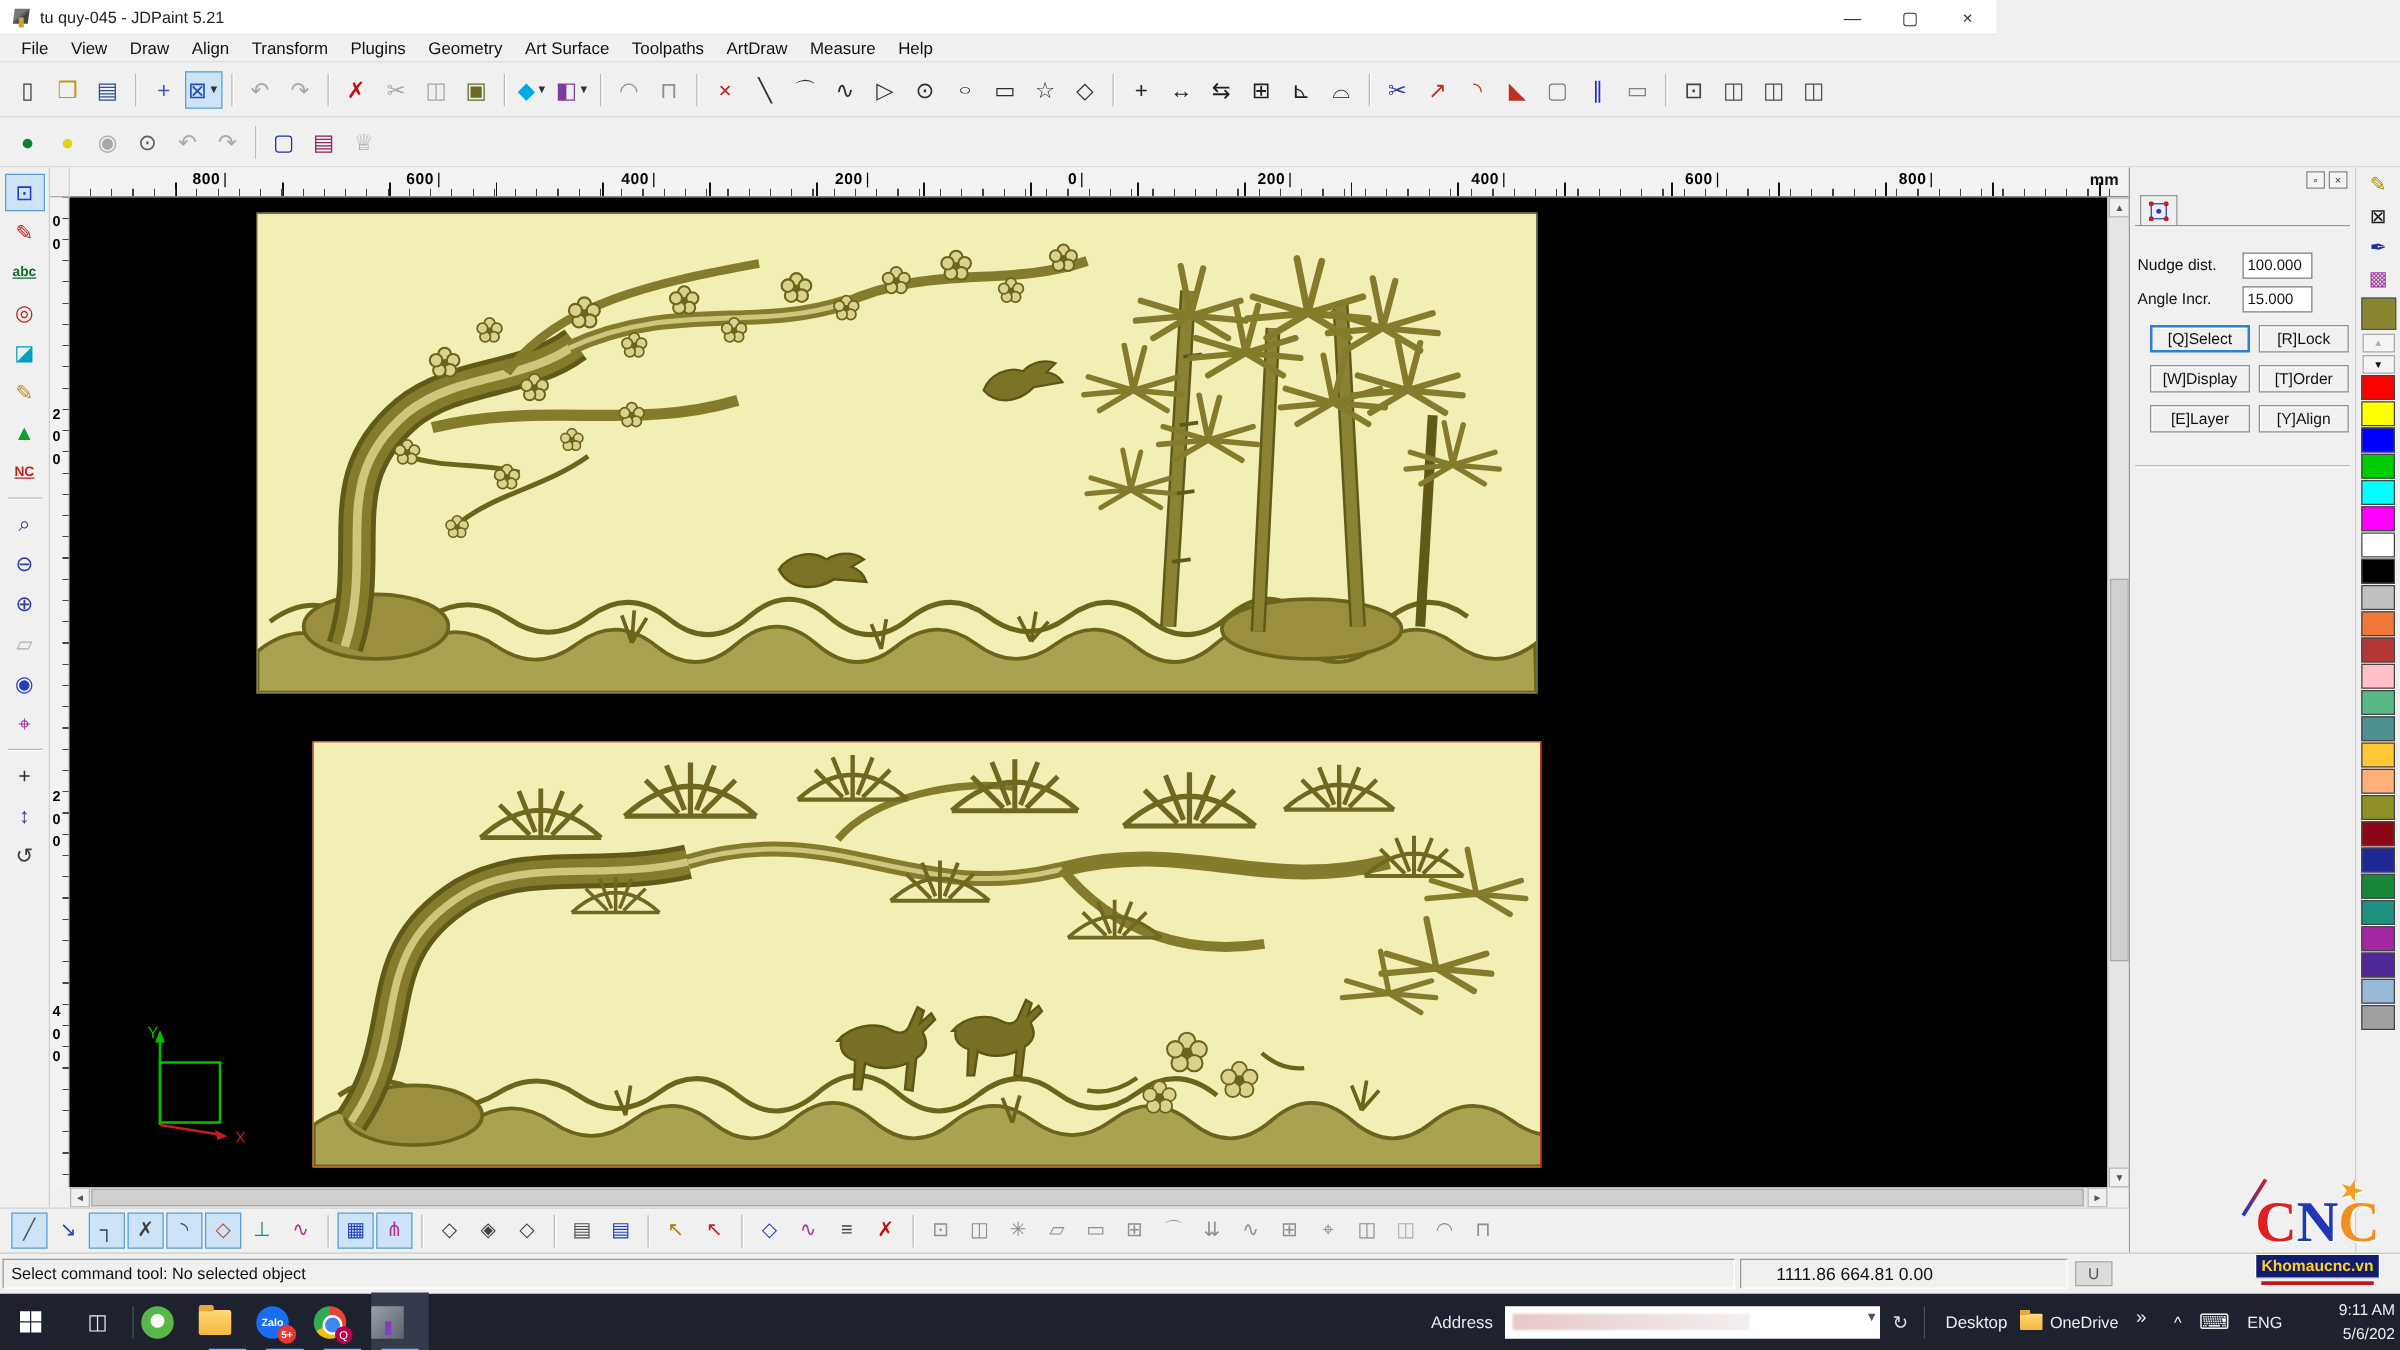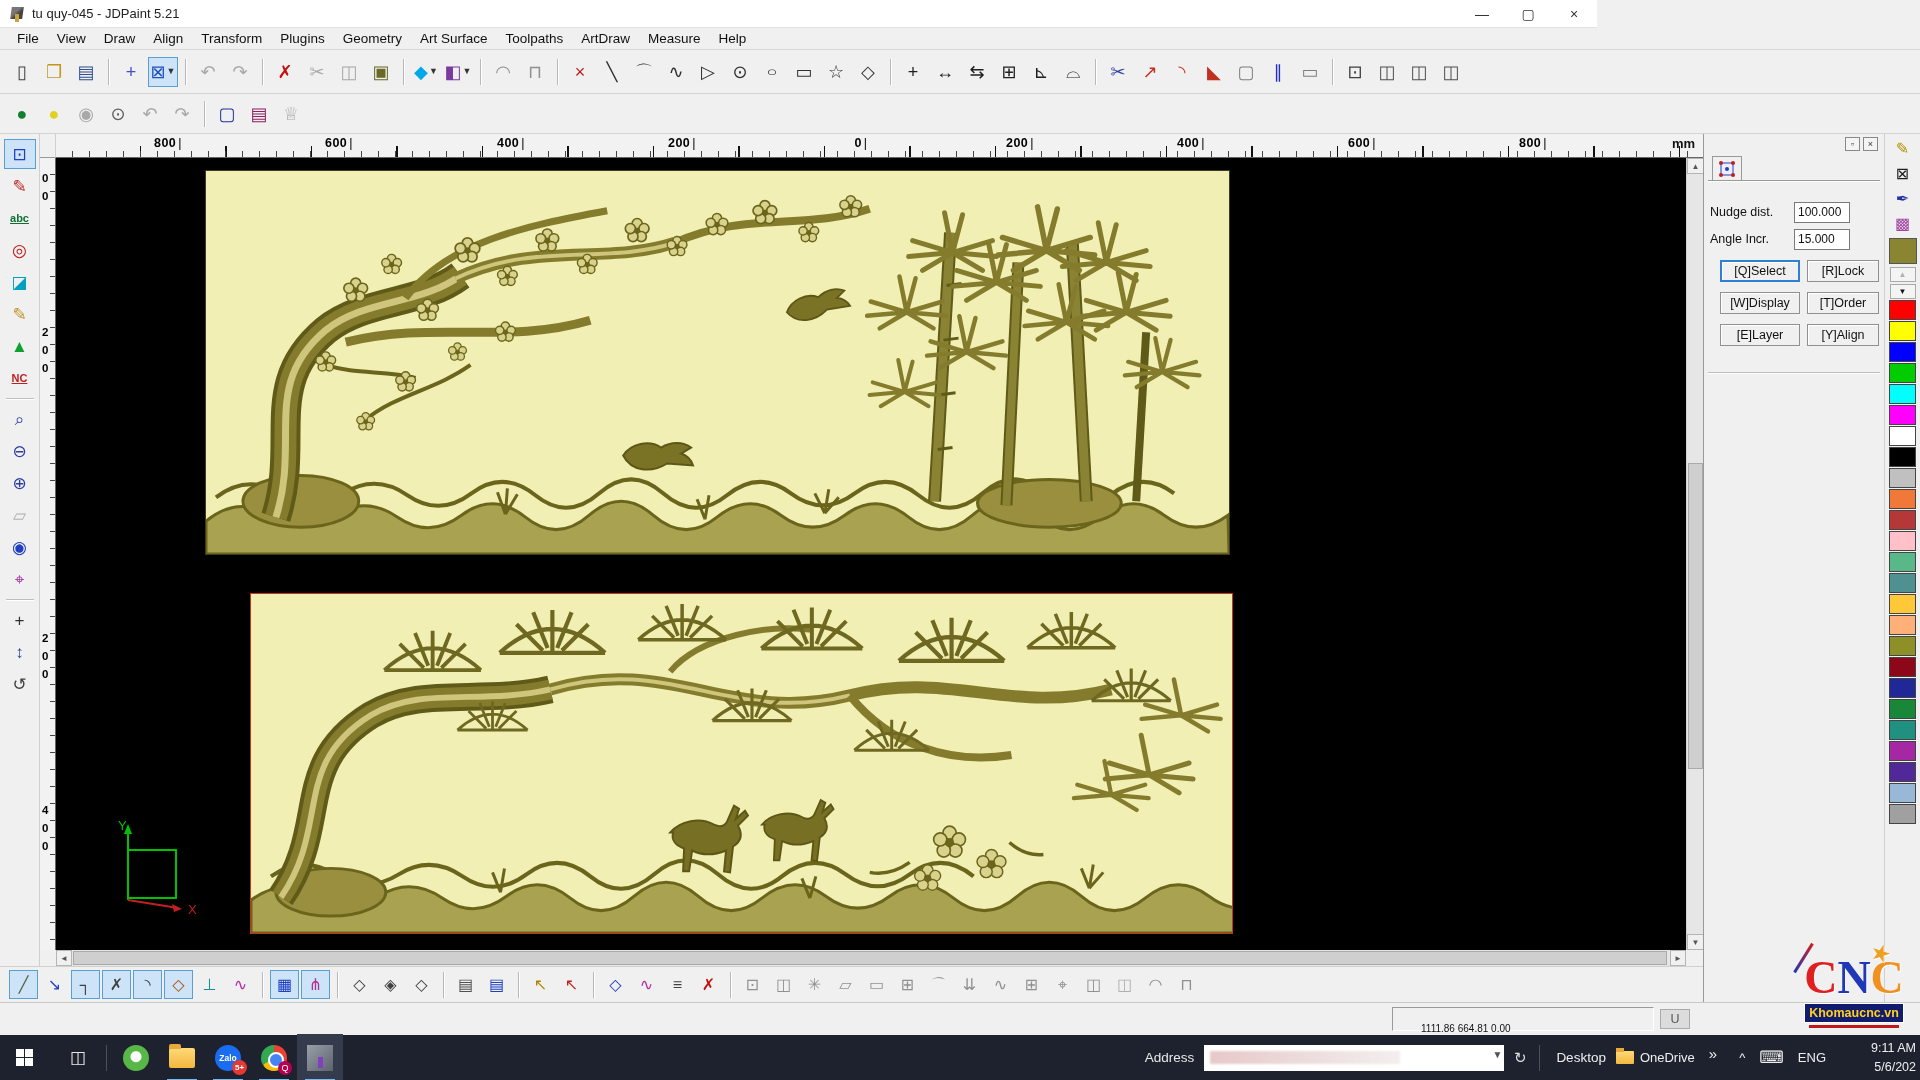--- a/index.html
+++ b/index.html
@@ -93,35 +93,35 @@
   .swatch { width:27px; height:19.5px; border:1px solid #444; margin-bottom:1.5px; }
 
   
   .snapbar { position:absolute; left:0; top:1002px; width:1920px; height:0;}
   .snapbar-row { position:absolute; left:0; top:-36px; width:1703px; height:36px; background:#f0f0f0; border-top:1px solid #d0d0d0; display:flex; align-items:center; padding-left:8px;}
   .snapbar .tbtn{ width:29px; height:29px; font-size:16px;}
 
   
   .statusbar { position:absolute; left:0; top:1002px; width:1920px; height:33px; background:#f0f0f0; border-top:1px solid #c8c8c8; }
   .sb-msg { position:absolute; left:2px; top:4px; width:1386px; height:24px; border:1px solid; border-color:#9a9a9a #fff #fff #9a9a9a; padding:3px 6px; font-size:13px; background:#f0f0f0;}
-  .sb-coords { position:absolute; left:1392px; top:4px; width:262px; height:24px; border:1px solid; border-color:#9a9a9a #fff #fff #9a9a9a; padding:15px 28px 3px 28px; font-size:10px; }
+  .sb-coords { position:absolute; left:1392px; top:4px; width:262px; height:24px; border:1px solid; border-color:#9a9a9a #fff #fff #9a9a9a; padding:3px 28px 3px 28px; font-size:14px; }
   .sb-u { position:absolute; left:1660px; top:6px; width:30px; height:20px; background:#dcdcdc; border:1px solid #aaa; text-align:center; font-size:12.5px; line-height:18px; color:#555;}
 
   
   .taskbar { position:absolute; left:0; top:1035px; width:1920px; height:45px; background:#1d222e; display:flex; align-items:center; color:#eee; }
   .tb-start { width:48px; height:45px; display:flex; align-items:center; justify-content:center; }
   .win-logo { width:17px; height:17px; display:grid; grid-template-columns:8px 8px; grid-template-rows:8px 8px; gap:1px;}
   .win-logo span{ background:#fff; }
   .tb-search { width:436px; height:33px; background:#2b3040; border:1px solid #6a6f7a; display:flex; align-items:center; padding-left:10px; }
   .search-glass { width:12px; height:12px; border:2px solid #ddd; border-radius:50%; position:relative; margin-right:10px;}
   .search-glass::after{content:"";position:absolute;left:9px;top:9px;width:6px;height:2px;background:#ddd;transform:rotate(45deg);}
   .tb-search-text { color:#c9c9c9; font-size:14px; }
   .tb-taskview { width:44px; height:45px; display:flex; align-items:center; justify-content:center; font-size:17px; color:#e8e8e8; margin-left:8px;}
   .tb-sep { width:1px; height:26px; background:#4a4f5a; margin:0 6px; }
-  .tb-app { width:46px; height:48px; display:flex; align-items:center; justify-content:center; position:relative; }
+  .tb-app { width:46px; height:48px; display:flex; align-items:center; position:relative; }
   .tb-app .runbar { position:absolute; bottom:0; left:8px; right:8px; height:2.5px; background:#76b9ed; }
   .tb-app.active { background:#343b4d; }
   .ic-coccoc { width:26px; height:26px; border-radius:50%; background:radial-gradient(circle at 50% 45%, #fff 0 5px, #58b847 6px); }
   .ic-folder { width:26px; height:20px; background:linear-gradient(#ffd977,#f4b73f); border-radius:2px; position:relative; }
   .ic-folder::before { content:""; position:absolute; left:0; top:-4px; width:12px; height:5px; background:#e8a93a; border-radius:2px 2px 0 0; }
   .ic-zalo { width:26px; height:26px; border-radius:50%; background:#1a6df0; color:#fff; font-size:8.5px; display:flex; align-items:center; justify-content:center; position:relative; font-weight:bold;}
   .ic-zalo .badge { position:absolute; right:-6px; bottom:-4px; background:#e53935; color:#fff; border-radius:50%; width:15px; height:15px; font-size:8px; display:flex; align-items:center; justify-content:center; }
   .ic-chrome { width:26px; height:26px; border-radius:50%; background:conic-gradient(#ea4335 0 33%, #fbbc05 33% 66%, #34a853 66% 100%); position:relative;}
   .ic-chrome::before{content:"";position:absolute;left:7px;top:7px;width:12px;height:12px;border-radius:50%;background:#4285f4;border:2px solid #fff;}
   .ic-chrome::after{content:"Q";position:absolute;right:-5px;bottom:-4px;width:14px;height:14px;border-radius:50%;background:#b4004e;color:#fff;font-size:9px;text-align:center;line-height:14px;}
@@ -778,20 +778,21 @@
       <span class="tbtn">
         <span class="glyph" style="color: rgb(144, 144, 144);">◠</span>
       </span>
       <span class="tbtn">
         <span class="glyph" style="color: rgb(144, 144, 144);">⊓</span>
       </span>
     </div>
 </div>
 
 <div class="statusbar">
+  <div class="sb-msg">Select command tool: No selected object</div>
   <div class="sb-coords">1111.86 664.81 0.00</div>
   <div class="sb-u">U</div>
 </div>
 
 <div class="taskbar">
   <div class="tb-start">
     <span class="win-logo">
         <span></span>
         <span></span>
         <span></span>

